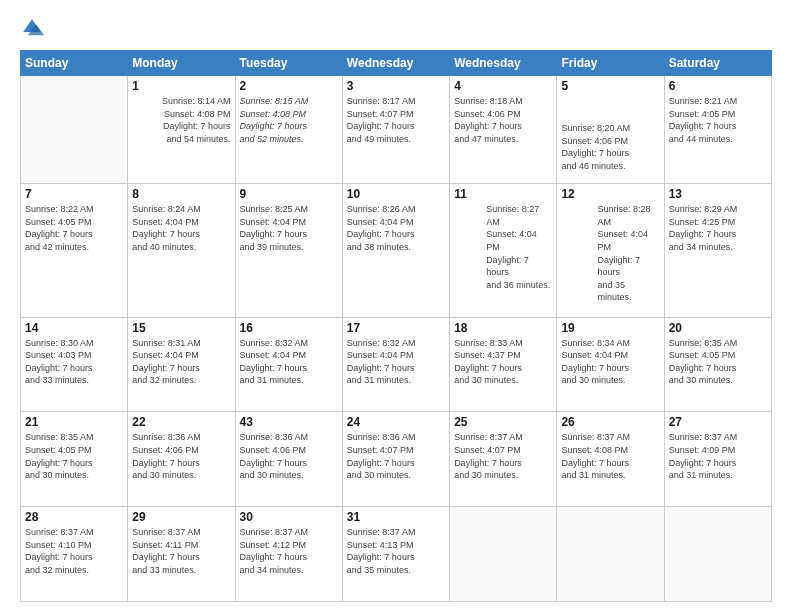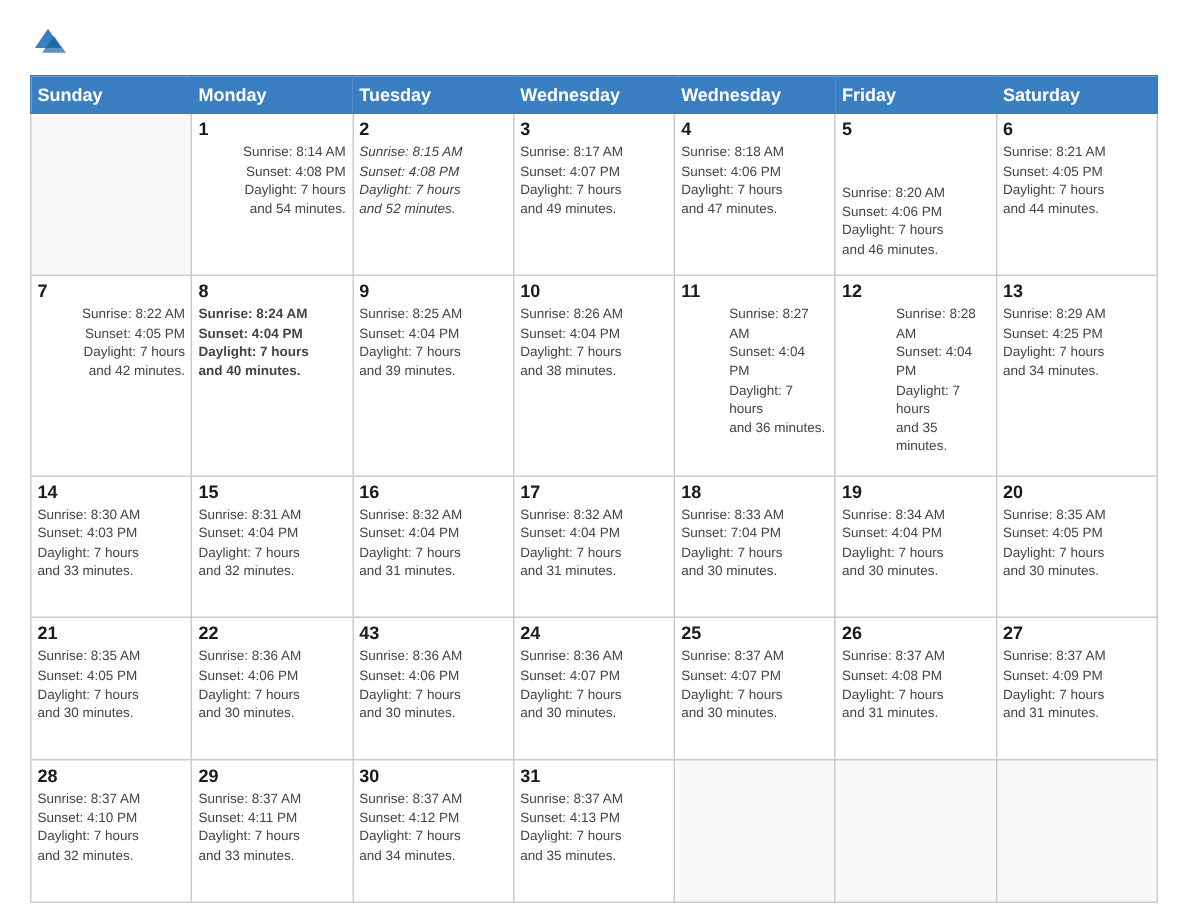--- a/index.html
+++ b/index.html
@@ -173,28 +173,28 @@
             <span class="day-num">6</span>
             <div class="day-detail" style="white-space: pre-line;">Sunrise: 8:21 AM
 Sunset: 4:05 PM
 Daylight: 7 hours
 and 44 minutes.</div>
           </td>
         </tr>
         <tr>
           <td>
             <span class="day-num">7</span>
-            <div class="day-detail" style="white-space: pre-line; text-align: right;">Sunrise: 8:22 AM
+            <div class="day-detail" style="white-space: pre-line;">Sunrise: 8:22 AM
 Sunset: 4:05 PM
 Daylight: 7 hours
 and 42 minutes.</div>
           </td>
           <td>
             <span class="day-num">8</span>
-            <div class="day-detail" style="white-space: pre-line; font-weight: bold;">Sunrise: 8:24 AM
+            <div class="day-detail" style="white-space: pre-line;">Sunrise: 8:24 AM
 Sunset: 4:04 PM
 Daylight: 7 hours
 and 40 minutes.</div>
           </td>
           <td>
             <span class="day-num">9</span>
             <div class="day-detail" style="white-space: pre-line;">Sunrise: 8:25 AM
 Sunset: 4:04 PM
 Daylight: 7 hours
 and 39 minutes.</div>
@@ -253,21 +253,21 @@
           <td>
             <span class="day-num">17</span>
             <div class="day-detail" style="white-space: pre-line;">Sunrise: 8:32 AM
 Sunset: 4:04 PM
 Daylight: 7 hours
 and 31 minutes.</div>
           </td>
           <td>
             <span class="day-num">18</span>
             <div class="day-detail" style="white-space: pre-line;">Sunrise: 8:33 AM
-Sunset: 7:04 PM
+Sunset: 4:37 PM
 Daylight: 7 hours
 and 30 minutes.</div>
           </td>
           <td>
             <span class="day-num">19</span>
             <div class="day-detail" style="white-space: pre-line;">Sunrise: 8:34 AM
 Sunset: 4:04 PM
 Daylight: 7 hours
 and 30 minutes.</div>
           </td>

